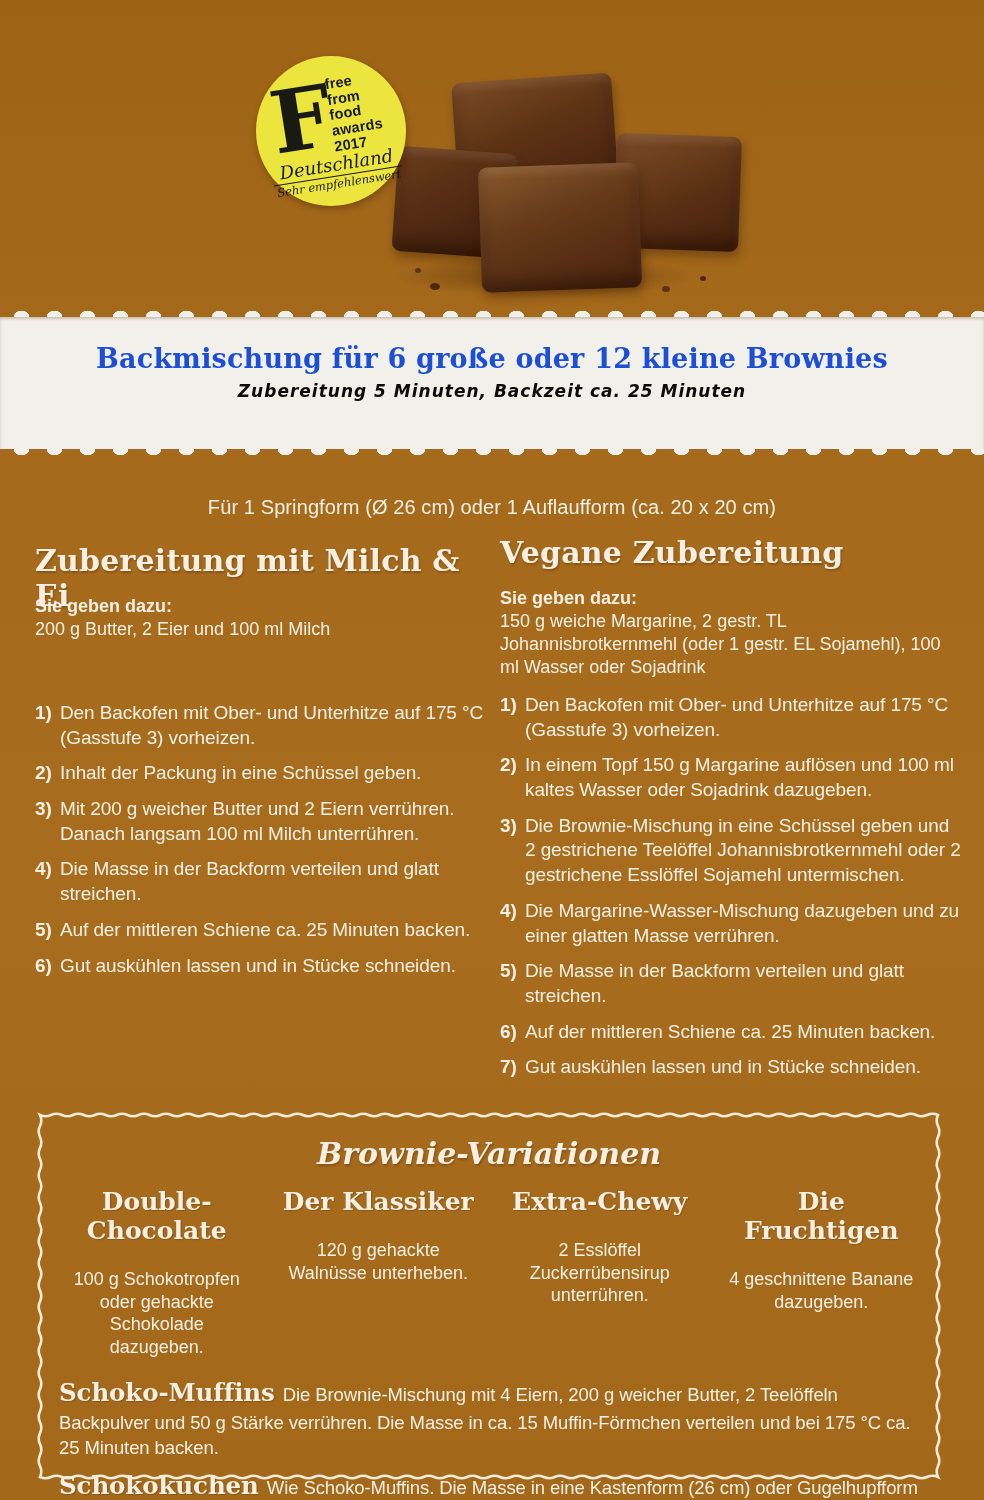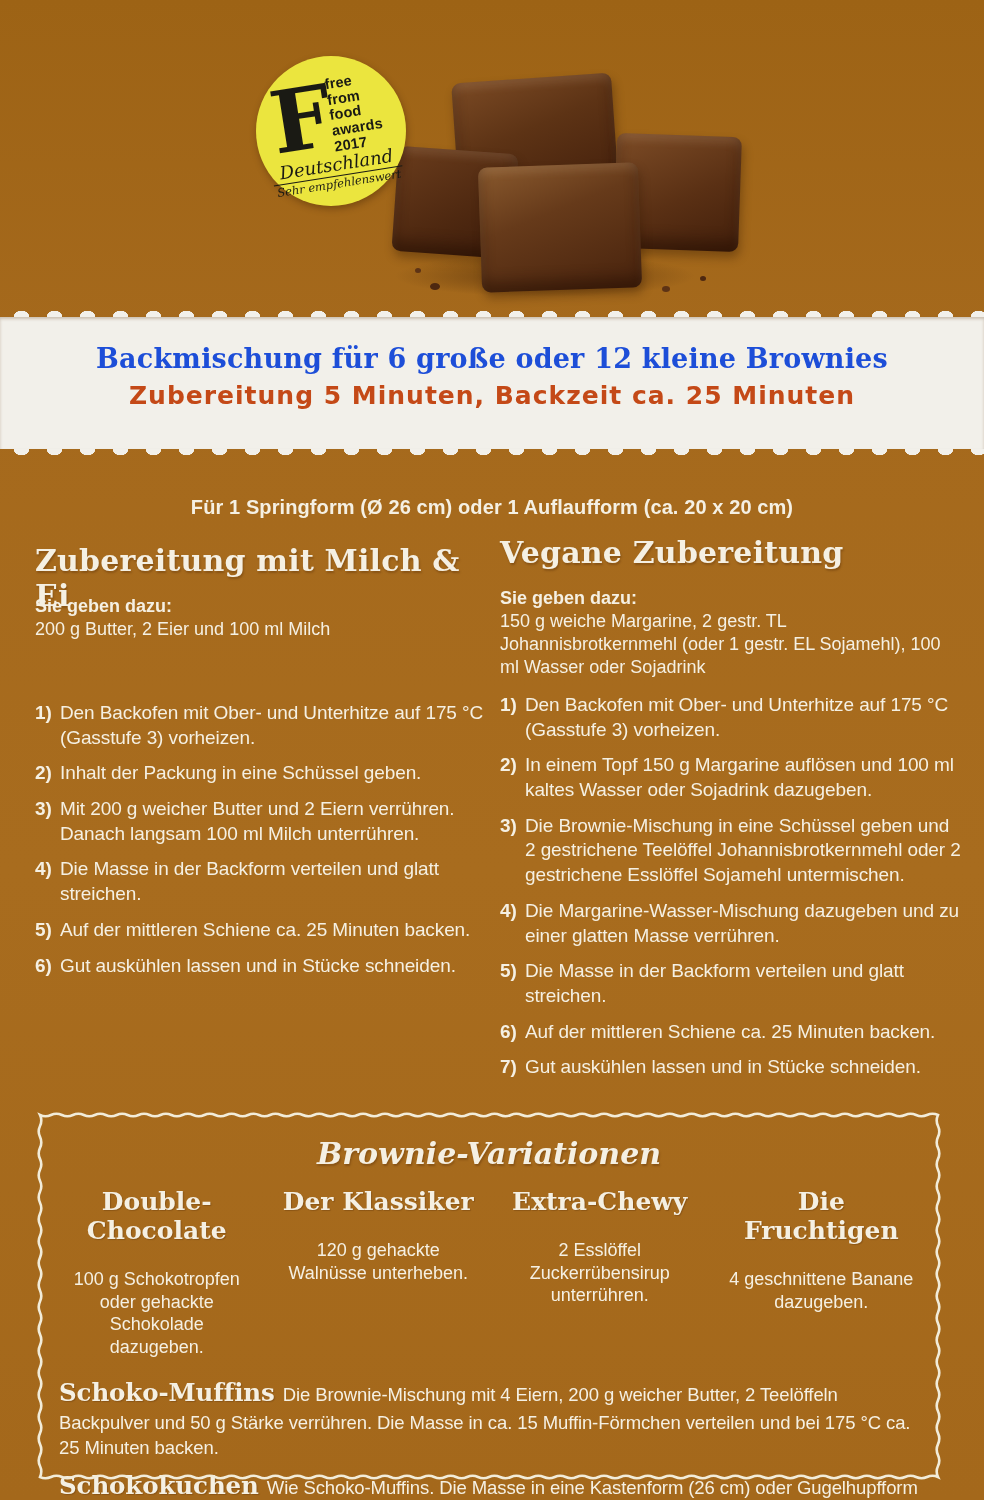--- a/index.html
+++ b/index.html
@@ -43,25 +43,25 @@
     font-family:"DejaVu Serif","Liberation Serif",serif;font-style:italic;font-size:11.5px;line-height:1.15;}
   
   .band{position:absolute;left:0;top:308px;width:984px;}
   .scallop-up{height:9px;background-image:radial-gradient(11px 9px at 50% 100%,#f2f0ea 69%,rgba(0,0,0,0) 72%);
     background-size:33px 9px;background-repeat:repeat-x;background-position:5px 0;}
   .band-core{height:132px;background:#f2f0ea;box-shadow:0 2px 3px rgba(90,50,10,.25) inset;}
   .scallop-down{height:9px;background-image:radial-gradient(11px 9px at 50% 0%,#f2f0ea 69%,rgba(0,0,0,0) 72%);
     background-size:33px 9px;background-repeat:repeat-x;background-position:5px 0;}
   .band-line1{padding-top:26px;text-align:center;color:#1d4ed8;
     font-family:"DejaVu Serif","Liberation Serif",serif;font-weight:bold;font-size:27px;letter-spacing:.2px;}
-  .band-line2{margin-top:7px;text-align:center;color:#c2410c;font-size:25px;letter-spacing:1px;font-weight:bold;
-    font-family:"DejaVu Sans","Liberation Sans",sans-serif;opacity:.95;}
+  .band-line2{margin-top:7px;text-align:center;color:#000000;font-size:17px;letter-spacing:1px;font-weight:bold;
+    font-family:"DejaVu Sans","Liberation Sans",sans-serif;opacity:.95;font-style:italic;}
   
   .pan-note{position:absolute;left:0;top:496px;width:984px;text-align:center;
-    font-weight:bold;font-size:20px;letter-spacing:.1px;}
+    font-weight:normal;font-size:20px;letter-spacing:.1px;}
   .col{position:absolute;top:535px;}
   .col-left{left:35px;width:450px;margin-top:8px;}
   .col-right{left:500px;width:462px;}
   .col-heading{font-family:"DejaVu Serif","Liberation Serif",serif;font-weight:bold;font-size:30px;
     letter-spacing:.2px;text-shadow:1px 2px 2px rgba(80,40,5,.35);}
   .intro{position:absolute;top:52px;left:0;right:0;font-size:18px;line-height:1.28;}
   .intro-label{font-weight:bold;}
   .steps{position:absolute;top:158px;left:0;right:0;}
   .step{display:grid;grid-template-columns:25px 1fr;margin-bottom:11px;font-size:19px;line-height:1.3;letter-spacing:-.1px;}
   .step-num{font-weight:bold;}

